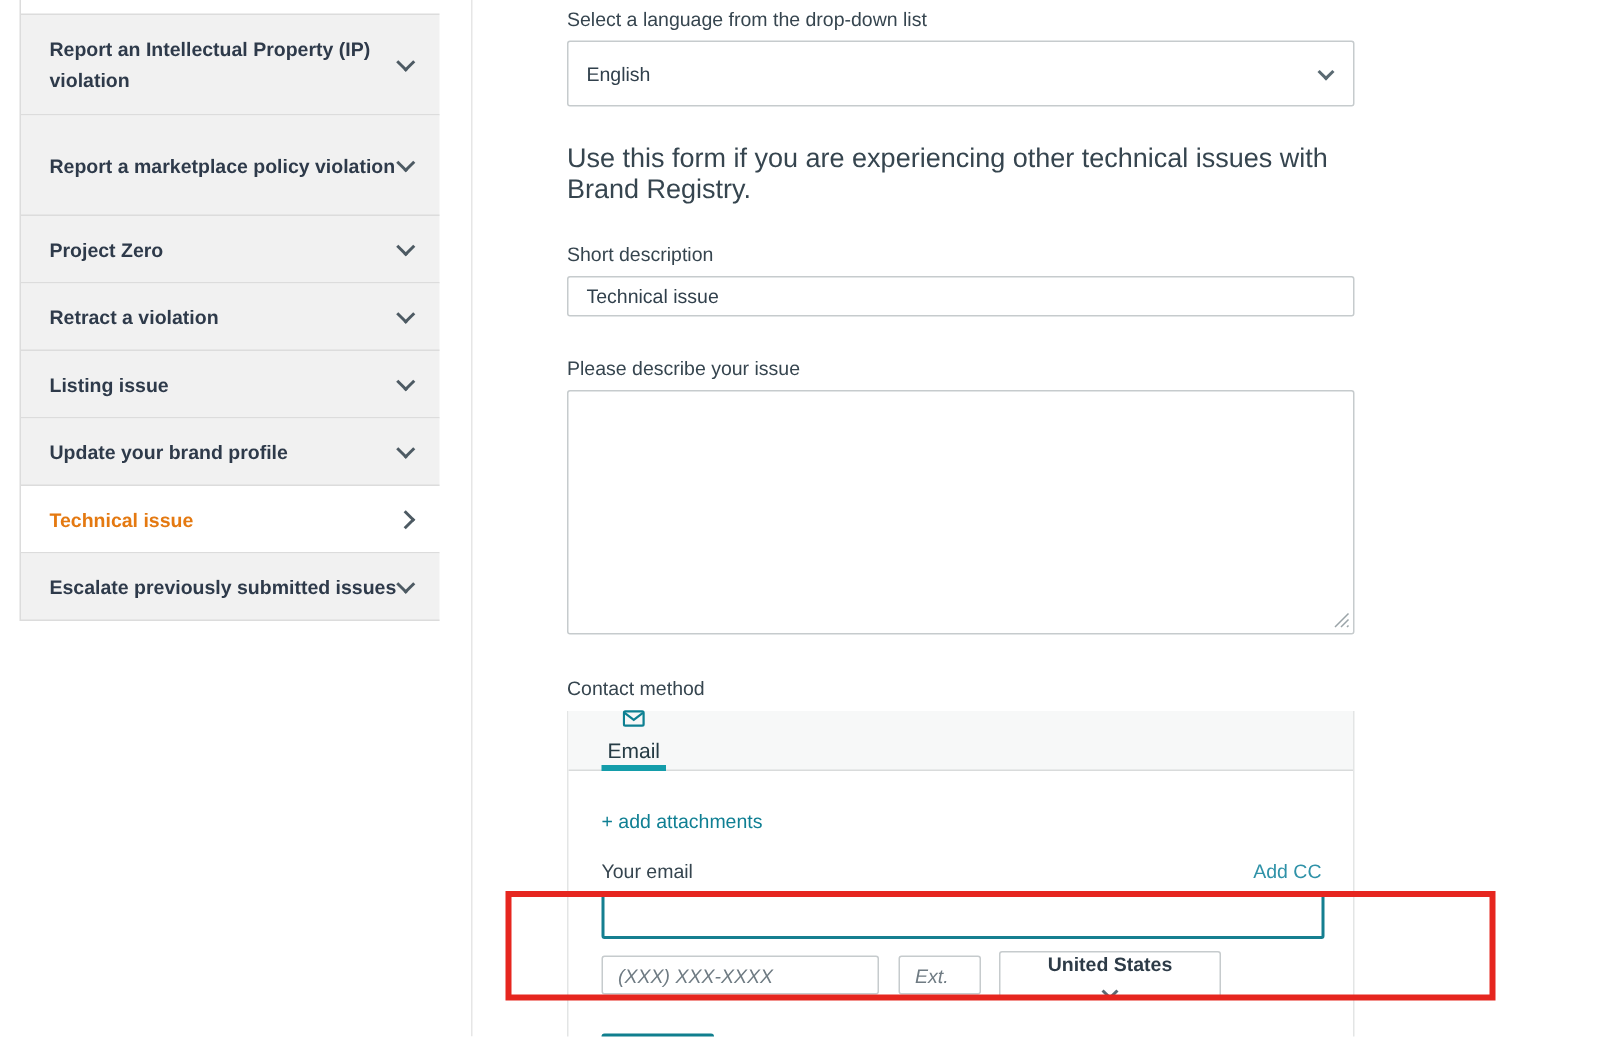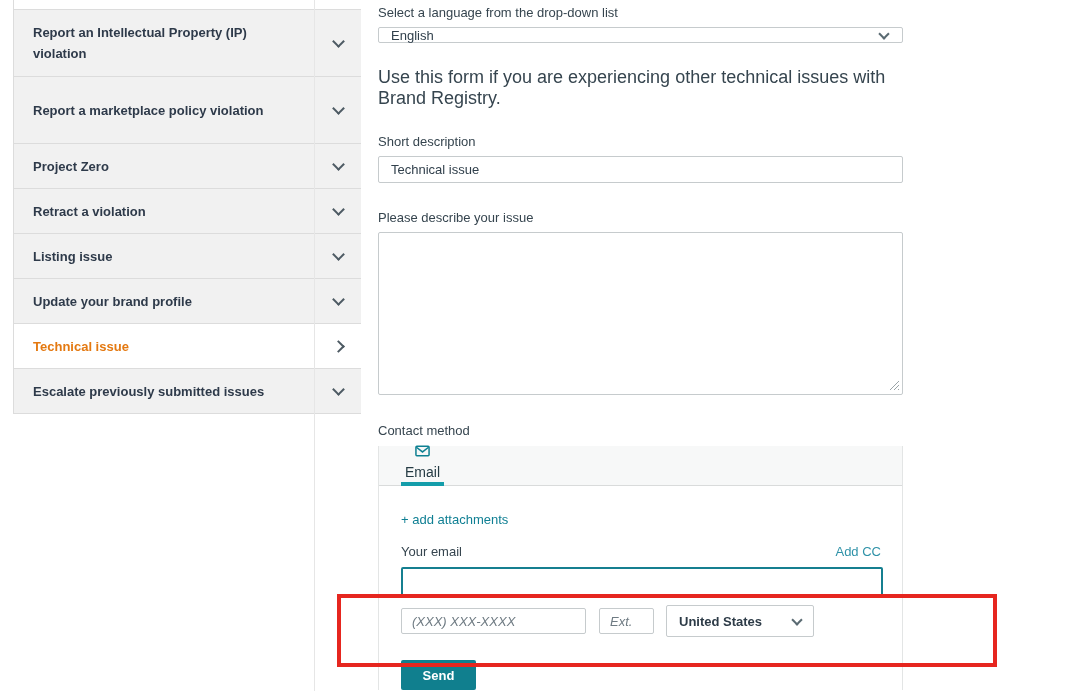--- a/index.html
+++ b/index.html
@@ -1,21 +1,21 @@
 <!DOCTYPE html>
 <html><head>
 <meta charset="utf-8">
 <style>
   * { box-sizing: border-box; margin: 0; padding: 0; }
   html,body { width:1080px; height:691px; overflow:hidden; background:#fff;
     font-family:"Liberation Sans","DejaVu Sans",sans-serif; }
   #app { position:relative; width:1080px; height:691px; background:#fff; }
 
   
-  .sidebar { position:absolute; left:13px; top:0; width:348px; border-left:1px solid #dcdcdc; }
+  .sidebar { position:absolute; left:13px; top:0; width:280px; border-left:1px solid #dcdcdc; }
   .sb-sliver { height:10px; background:#fff; border-bottom:1px solid #dcdcdc; }
   .sb-item { display:flex; align-items:center; justify-content:space-between;
     background:#f1f1f1; border-bottom:1px solid #dcdcdc;
     padding:0 18px 0 19px; cursor:pointer; }
   .sb-item .lbl { font-size:13px; font-weight:bold; color:#2e3a4a; line-height:21px; width:237px; }
   .sb-item.h67 { height:67px; }
   .sb-item.h45 { height:45px; }
   .sb-item.active { background:#fff; }
   .sb-item.active .lbl { color:#e47911; }
 
@@ -28,21 +28,21 @@
 
   
   .main { position:absolute; left:378px; top:0; width:525px; }
   .flabel { font-size:13px; color:#36454f; }
   .l-language { margin-top:5px; }
   .intro { margin-top:24px; font-size:18px; color:#36454f; }
   .l-short { margin-top:25px; }
   .l-desc { margin-top:27px; }
   .l-contact { margin-top:28px; }
 
-  .selectbox { margin-top:7px; height:16px; border:1px solid #c6cbcd; border-radius:2px;
+  .selectbox { margin-top:7px; height:44px; border:1px solid #c6cbcd; border-radius:2px;
     background:#fff; display:flex; align-items:center; justify-content:space-between;
     padding:0 14px 0 12px; cursor:pointer; }
   .selectbox .val { font-size:13px; color:#31404c; }
   .sel-chev { width:8px; height:8px; border-right:2px solid #5a6a72; border-bottom:2px solid #5a6a72;
     transform:rotate(45deg); margin-top:-3px; flex:none; }
 
   .textinput { margin-top:7px; width:525px; height:27px; border:1px solid #c6cbcd; border-radius:2px;
     padding:0 12px; font-size:13px; color:#31404c; outline:none;
     font-family:"Liberation Sans","DejaVu Sans",sans-serif; }
 
@@ -69,21 +69,21 @@
     font-family:"Liberation Sans","DejaVu Sans",sans-serif; display:block; }
   .l-number { margin-top:20px; }
   .phone-row { margin-top:8px; display:flex; align-items:center; }
   .phone-input, .ext-input { height:26px; border:1px solid #c6cbcd; border-radius:2px;
     padding:0 10px; font-size:13px; color:#31404c; outline:none;
     font-family:"Liberation Sans","DejaVu Sans",sans-serif; }
   .phone-input { width:185px; }
   .ext-input { width:55px; margin-left:13px; }
   .phone-input::placeholder, .ext-input::placeholder { font-style:italic; color:#6f7b83; opacity:1; }
   .country-select { margin-left:12px; width:148px; height:32px; border:1px solid #c6cbcd; border-radius:2px;
-    display:flex; align-items:center; justify-content:space-between; padding:0 12px; cursor:pointer; background:#fff; }
+    display:flex; align-items:center; justify-content:space-between; padding:0 12px; cursor:pointer; background:#fff;flex-direction:column; }
   .country-select .val { font-size:13px; color:#2d3b47; font-weight:bold; }
 
   .send-btn { margin-top:23px; width:75px; height:30px; background:#107f8e; color:#fff;
     font-size:13px; font-weight:bold; border:none; border-radius:2px; cursor:pointer;
     font-family:"Liberation Sans","DejaVu Sans",sans-serif; }
 
   
   .red-box { position:absolute; left:337px; top:594px; width:660px; height:73px;
     border:4px solid #e6261f; pointer-events:none; z-index:50; }
 </style>

